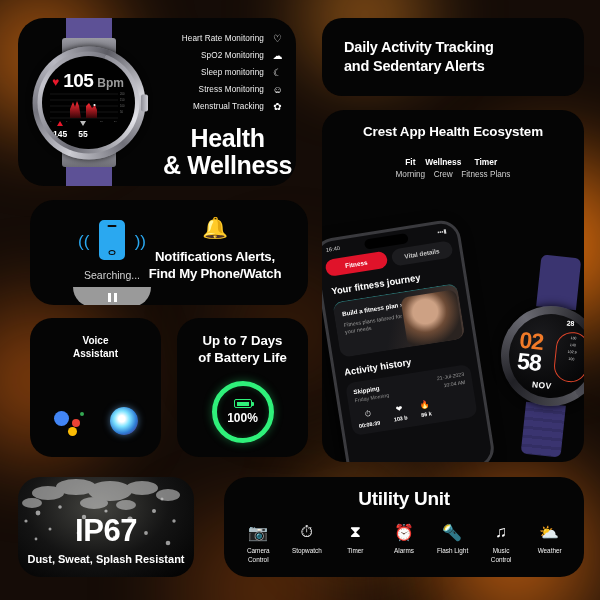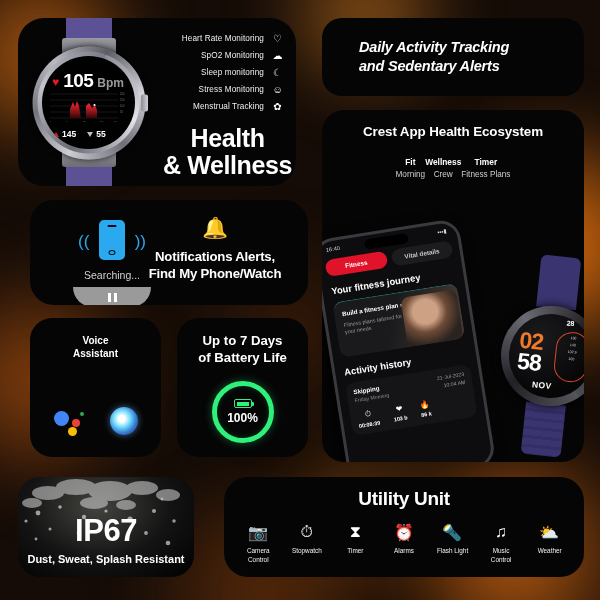--- a/index.html
+++ b/index.html
@@ -55,33 +55,33 @@
     background: #010101; overflow: hidden;
   }
   .crown { position:absolute; right:3px; top:50%; transform:translateY(-50%); width:7px;height:17px;border-radius:2px;
     background: linear-gradient(90deg,#8e8e97,#d0d0d7); }
   .hr-row { position: absolute; left: 10px; top: 14px; display: flex; align-items: baseline; gap: 4px; }
   .hr-heart { color: #e8182b; font-size: 12px; line-height: 1; position: relative; top: -1px; }
   .hr-val { font-size: 19px; font-weight: 700; letter-spacing: -.5px; }
   .hr-unit { font-size: 12px; color: #9b9b9b; font-weight: 600; }
   .hr-chart { position: absolute; left: 6px; top: 36px; width: 80px; height: 30px; }
   .bp-row { position: absolute; left: 11px; bottom: 10px; display: flex; gap: 11px; align-items: center; font-size: 8.5px; font-weight: 700;}
-  .bp-item { display:flex; align-items:center; gap: 3px; }
+  .bp-item { display:flex; align-items:center; gap: 3px; flex-direction: column; }
   .tri-up { width:0;height:0;border-left:3px solid transparent;border-right:3px solid transparent;border-bottom:5px solid #e8182b;}
   .tri-dn { width:0;height:0;border-left:3px solid transparent;border-right:3px solid transparent;border-top:5px solid #bdbdbd;}
 
   .health-list { position: absolute; right: 12px; top: 12px; width: 135px; }
   .health-item { display: flex; align-items: center; justify-content: flex-end; gap: 7px; height: 16px; margin-bottom: 1px; }
   .health-item span.lbl { font-size: 8.2px; color: #f0f0f0; letter-spacing: .1px; }
   .health-item span.ic { font-size: 10px; width: 13px; text-align: center; }
   .health-title { position: absolute; right: 4px; bottom: 8px; text-align: center; font-size: 25px; font-weight: 700; line-height: 1.06; letter-spacing: -.4px; }
 
   
   #card-activity { left: 322px; top: 18px; width: 262px; height: 78px; border-radius: 20px; display: flex; align-items: center; }
-  .act-text { margin-left: 37px; font-size: 14.5px; font-weight: 600; line-height: 1.32; letter-spacing: -.2px; font-style: italic; }
+  .act-text { margin-left: 22px; font-size: 14.5px; font-weight: 600; line-height: 1.32; letter-spacing: -.2px; }
   .rings-wrap { position: absolute; right: 16px; top: 50%; transform: translateY(-50%); width: 62px; height: 62px; }
   .ring-vals { position: absolute; left: 50%; top: 54%; transform: translateX(-46%); text-align: left; font-size: 7.2px; font-weight: 700; line-height: 1.1; }
   .rv-g { color: #2fe0a0; } .rv-o { color: #f5881f; } .rv-b { color: #45b6ef; }
 
   
   #card-crest { left: 322px; top: 110px; width: 262px; height: 352px; border-radius: 22px; }
   .crest-title { text-align: center; margin-top: 14px; font-size: 13.4px; font-weight: 600; letter-spacing: -.1px; }
   .crest-feats { display: flex; justify-content: center; margin-top: 18px; padding: 0 8px; }
   .feat { text-align: center; }
   .feat .f1 { font-size: 8.4px; font-weight: 700; }

